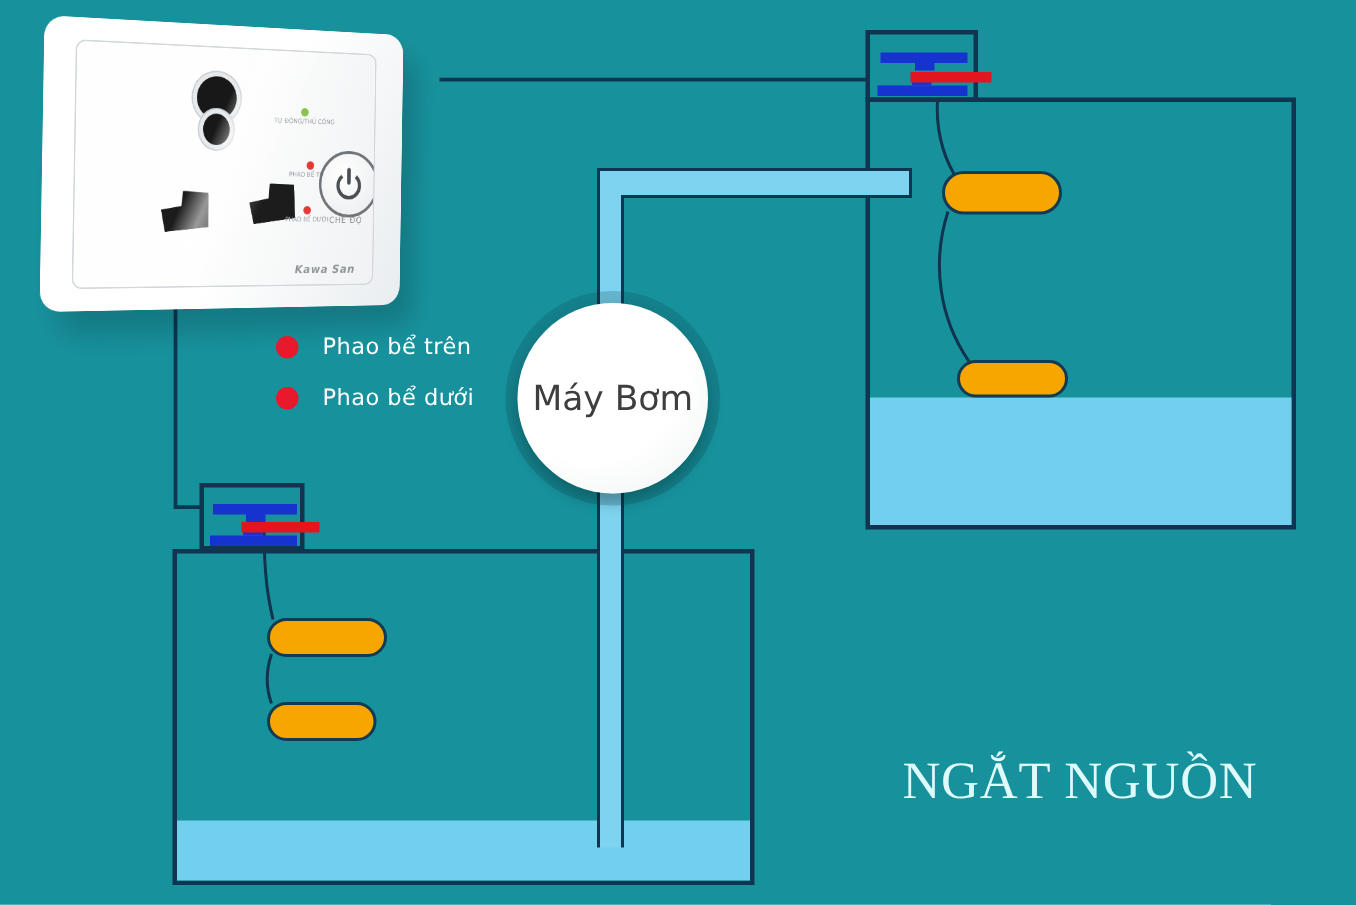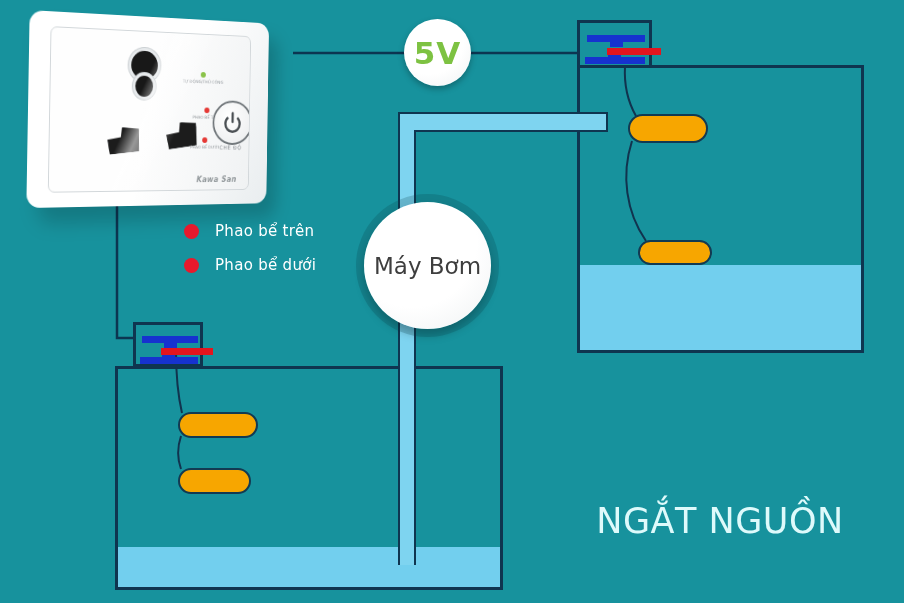--- a/index.html
+++ b/index.html
@@ -21,21 +21,21 @@
   .bar.red{background:#e3151e;}
 
   
   .float-pill{position:absolute;background:#f7a600;border:2.5px solid #123a52;border-radius:15px;box-sizing:border-box;}
 
   
   .node-circle{position:absolute;border-radius:50%;background:radial-gradient(circle at 38% 32%,#ffffff 55%,#eef1f2 100%);
     display:flex;align-items:center;justify-content:center;}
   .node-power{left:404px;top:19px;width:67px;height:67px;box-shadow:0 3px 6px rgba(0,0,0,.28);}
   .node-power span{font-size:31px;font-weight:800;color:#7dc242;letter-spacing:1px;}
-  .node-pump{left:364px;top:202px;width:127px;height:127px;
+  .node-pump{left:345px;top:202px;width:127px;height:127px;
     box-shadow:0 0 0 8px rgba(8,62,74,.22),0 6px 10px rgba(0,0,0,.25);}
   .node-pump span{font-size:23px;color:#3e3e3e;}
 
   
   .plate{position:absolute;left:28px;top:10px;width:272px;height:198px;background:linear-gradient(115deg,#ffffff 55%,#e9edef);
     border-radius:14px;transform:perspective(650px) rotateY(14deg) rotate(1deg);transform-origin:left center;
     box-shadow:12px 16px 20px rgba(0,0,0,.18);}
   .plate-face{position:absolute;left:22px;right:22px;top:15px;bottom:15px;border:1px solid #d2d7da;border-radius:7px;
     background:linear-gradient(105deg,#fefefe 45%,#f0f2f3);overflow:hidden;}
   .plate-face::after{content:"";position:absolute;inset:0;
@@ -57,21 +57,21 @@
     display:flex;align-items:center;justify-content:center;background:radial-gradient(circle at 40% 35%,#fff,#e9ebec);}
   .mode-label{position:absolute;left:182px;top:117px;width:44px;text-align:center;font-size:6px;color:#8b9094;letter-spacing:.5px;}
   .brand{position:absolute;right:14px;bottom:6px;font-size:8px;font-style:italic;font-weight:bold;color:#8f9598;letter-spacing:.5px;}
 
   
   .legend-row{position:absolute;display:flex;align-items:center;gap:16px;}
   .legend-dot{width:15px;height:15px;border-radius:50%;background:#e8192c;}
   .legend-label{font-size:15px;color:#ffffff;letter-spacing:.3px;}
 
   
-  .caption{position:absolute;left:540px;top:500px;width:360px;text-align:center;color:#defafb;}
+  .caption{position:absolute;left:540px;top:500px;width:360px;text-align:center;color:#defafb;font-family:Liberation Serif, serif;}
   .caption .l1{font-size:35px;letter-spacing:.5px;line-height:42px;}
   .caption .l2{font-size:35px;letter-spacing:.5px;line-height:42px;}
 </style>
 </head>
 <body>
 
 <div class="stage">
 
   <div class="tank" style="left:115px;top:366px;width:388px;height:224px;">
     <div class="water" style="height:40px;"></div>
@@ -103,23 +103,20 @@
     <div class="bar blue" style="left:4px;top:32px;width:58px;height:7px;"></div>
     <div class="bar blue" style="left:26px;top:26px;width:13px;height:6px;"></div>
     <div class="bar red" style="left:25px;top:23px;width:52px;height:7px;"></div>
   </div>
 
   <div class="float-pill" style="left:628px;top:114px;width:80px;height:29px;"></div>
   <div class="float-pill" style="left:638px;top:240px;width:74px;height:25px;"></div>
   <div class="float-pill" style="left:178px;top:412px;width:80px;height:26px;"></div>
   <div class="float-pill" style="left:178px;top:468px;width:73px;height:26px;"></div>
 
-  <div class="node-circle node-power">
-    <span>5V</span>
-  </div>
   <div class="node-circle node-pump">
     <span>Máy Bơm</span>
   </div>
 
   <div class="plate">
     <div class="plate-face">
       <div class="hole-top">
         <div class="c1"></div>
           <div class="c2"></div>
       </div>

